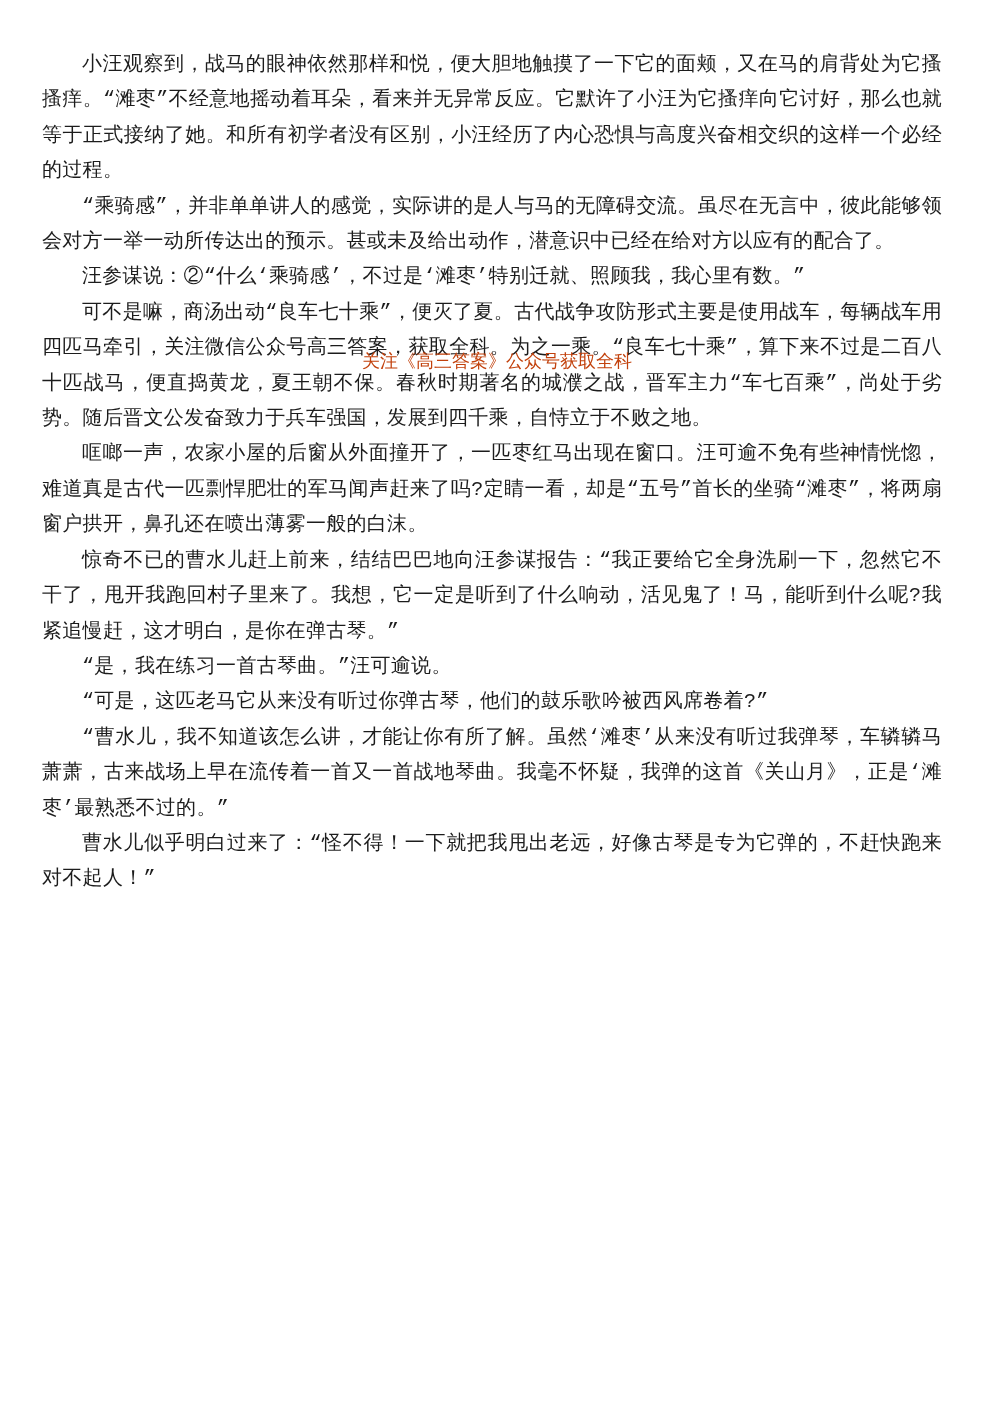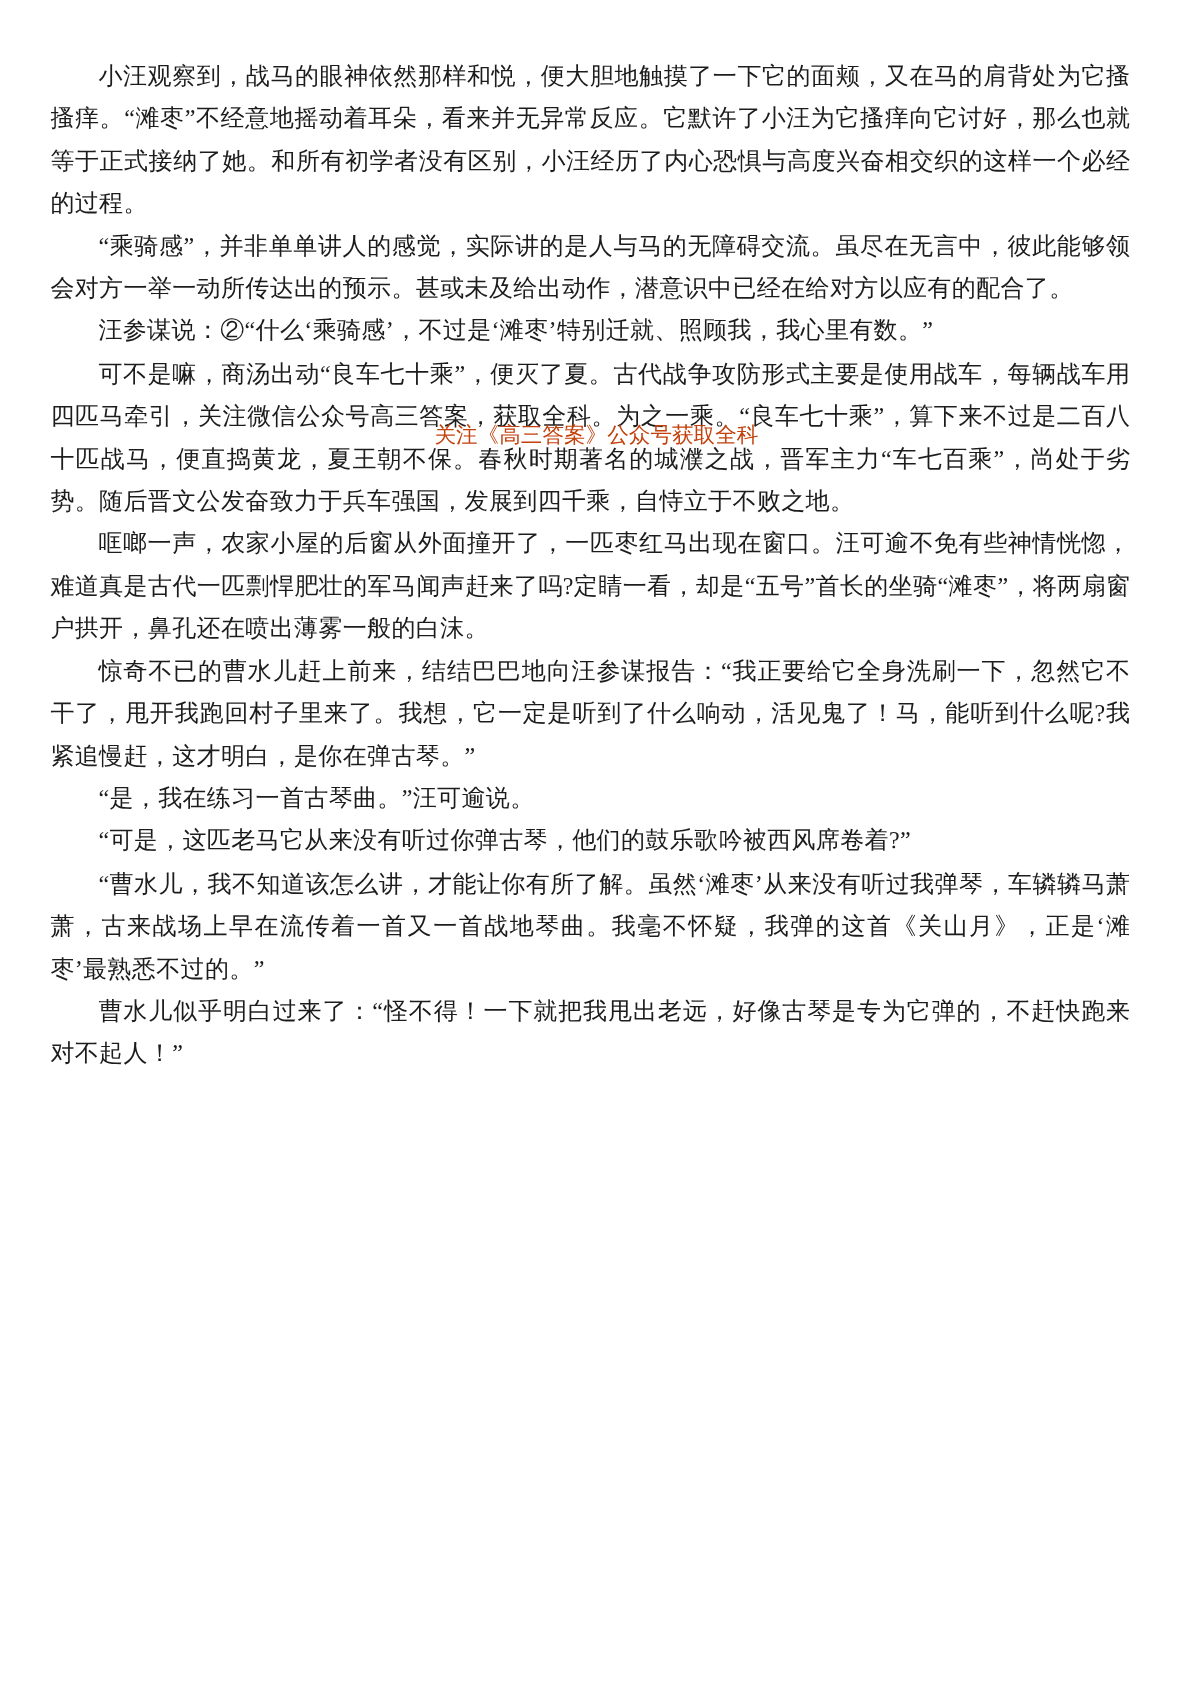--- a/index.html
+++ b/index.html
@@ -6,21 +6,21 @@
     margin: 0;
     padding: 0;
     background: #ffffff;
   }
   .page {
     position: relative;
     width: 992px;
     height: 982px;
     background: #ffffff;
     overflow: hidden;
-    font-family: Liberation Serif, serif;
+    font-family: Liberation Mono, monospace;
   }
   .content {
     position: absolute;
     left: 42px;
     top: 47px;
     width: 900px;
     font-size: 20px;
     line-height: 35.4px;
     letter-spacing: 0.3px;
     color: #1c1c1c;

